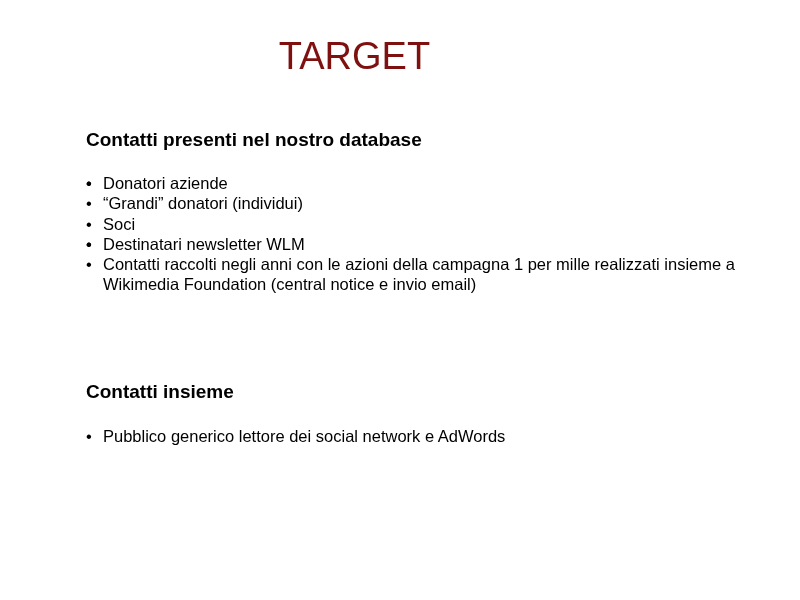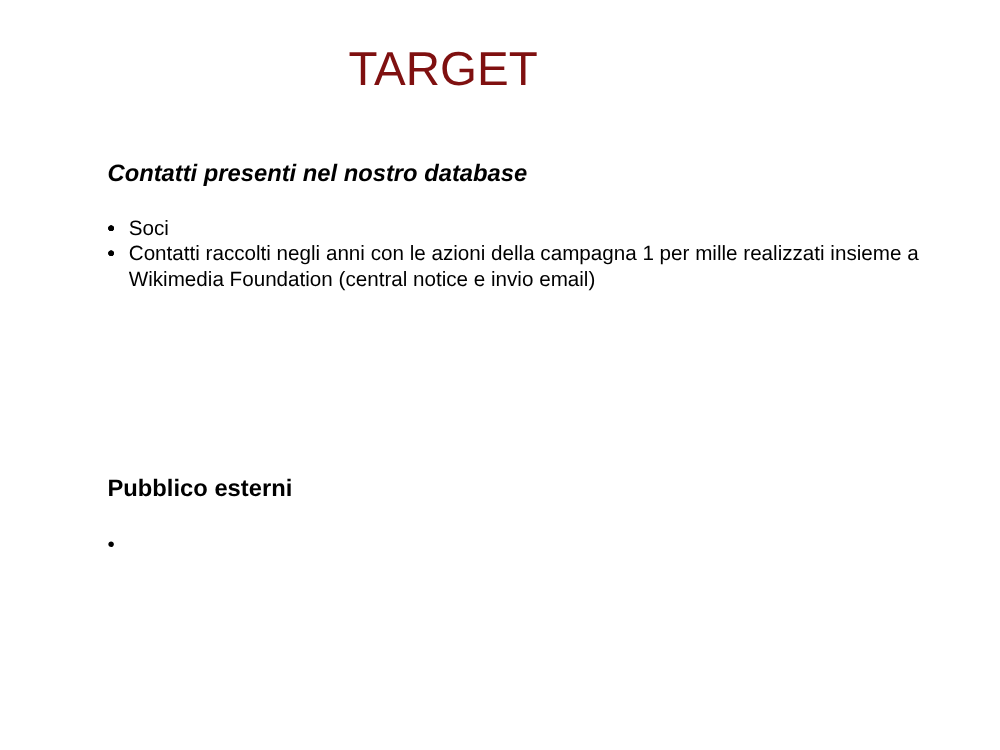--- a/index.html
+++ b/index.html
@@ -20,28 +20,28 @@
     }
     .list li { position: relative; padding-left: 17px; }
     .list li .bullet { position: absolute; left: 0; top: 0; }
   </style>
 </head>
 <body>
 
 <div>
   <div class="title">TARGET</div>
 
-  <div class="section-heading" style="top:128px;font-style:italic;">Contatti presenti nel nostro database</div>
+  <div class="section-heading" style="top:128px;">Contatti presenti nel nostro database</div>
   <ul class="list" style="top:173px;">
     <li><span class="bullet">•</span></li>
-    <li><span class="bullet">•</span></li>
-    <li><span class="bullet">•</span></li>
+    <li><span class="bullet">•</span><span>Donatori aziende</span></li>
+    <li><span class="bullet">•</span><span>“Grandi” donatori (individui)</span></li>
     <li><span class="bullet">•</span><span>Soci</span></li>
     <li><span class="bullet">•</span></li>
-    <li><span class="bullet">•</span></li>
+    <li><span class="bullet">•</span><span>Destinatari newsletter WLM</span></li>
     <li><span class="bullet">•</span><span>Contatti raccolti negli anni con le azioni della campagna 1 per mille realizzati insieme a Wikimedia Foundation (central notice e invio email)</span></li>
   </ul>
 
-  <div class="section-heading" style="top:380px;">Pubblico esterni</div>
+  <div class="section-heading" style="top:380px;">Contatti insieme</div>
   <ul class="list" style="top:426px;">
-    <li><span class="bullet">•</span></li>
+    <li><span class="bullet">•</span><span>Pubblico generico lettore dei social network e AdWords</span></li>
   </ul>
 </div>
 
 </body></html>

